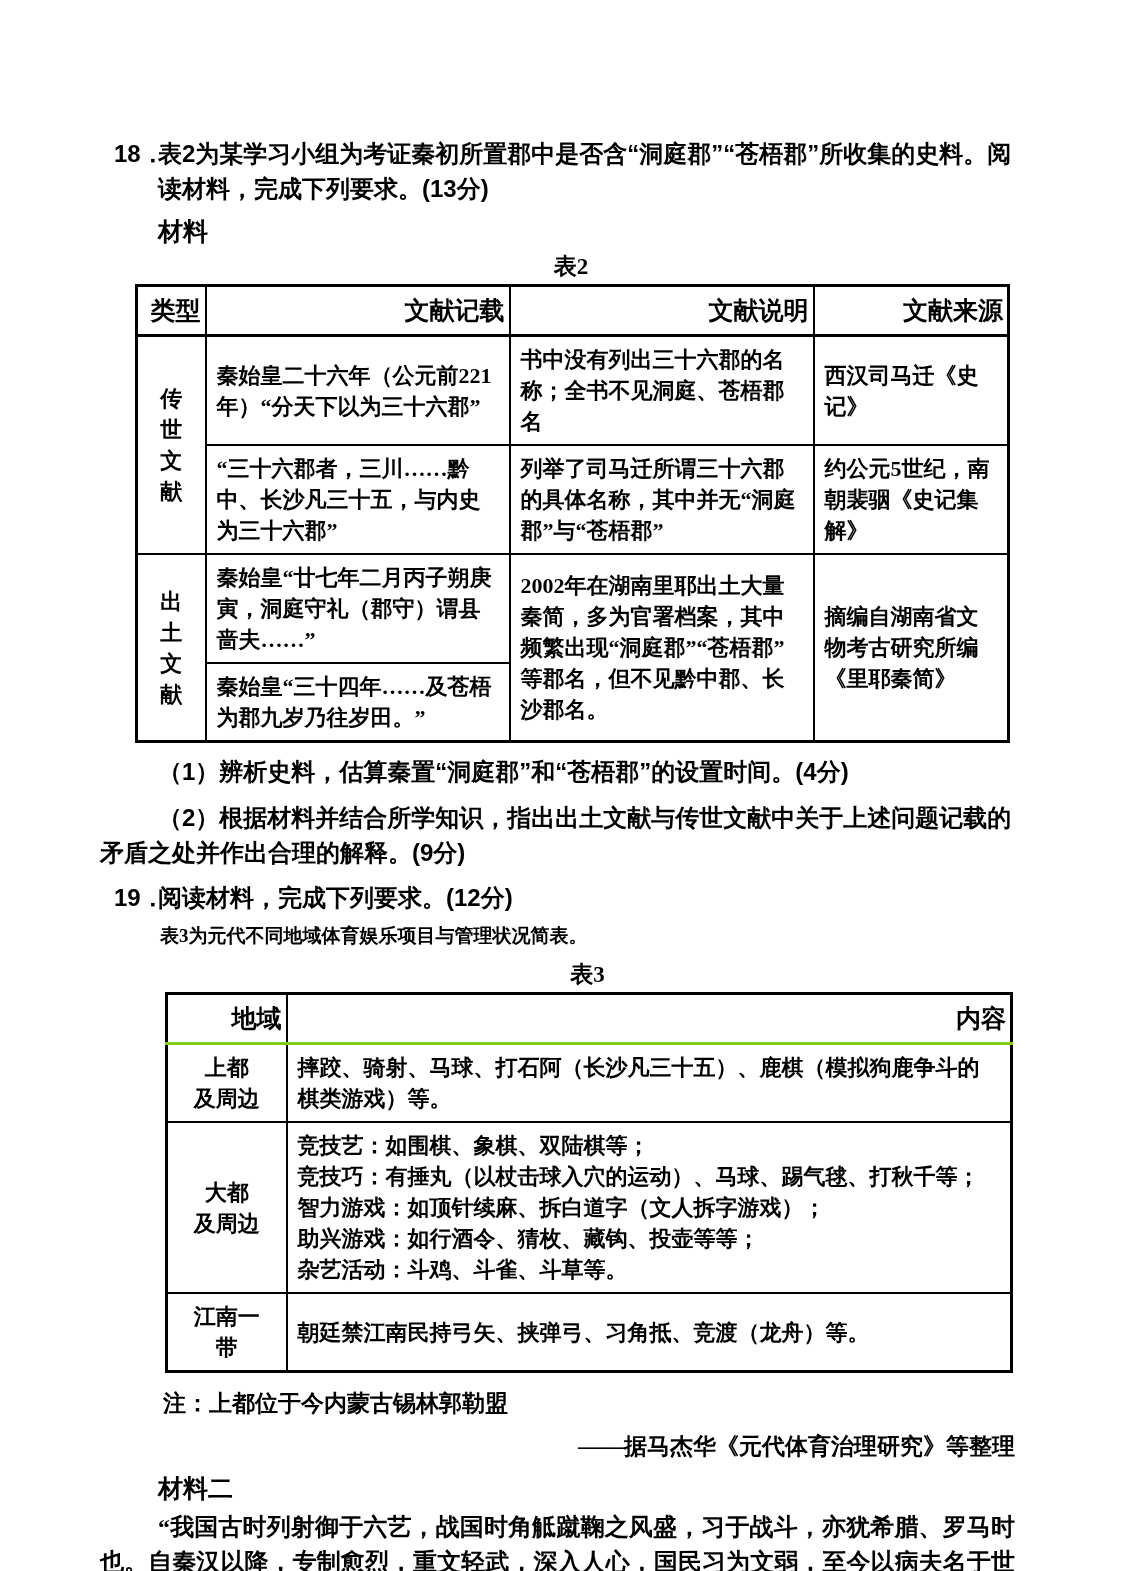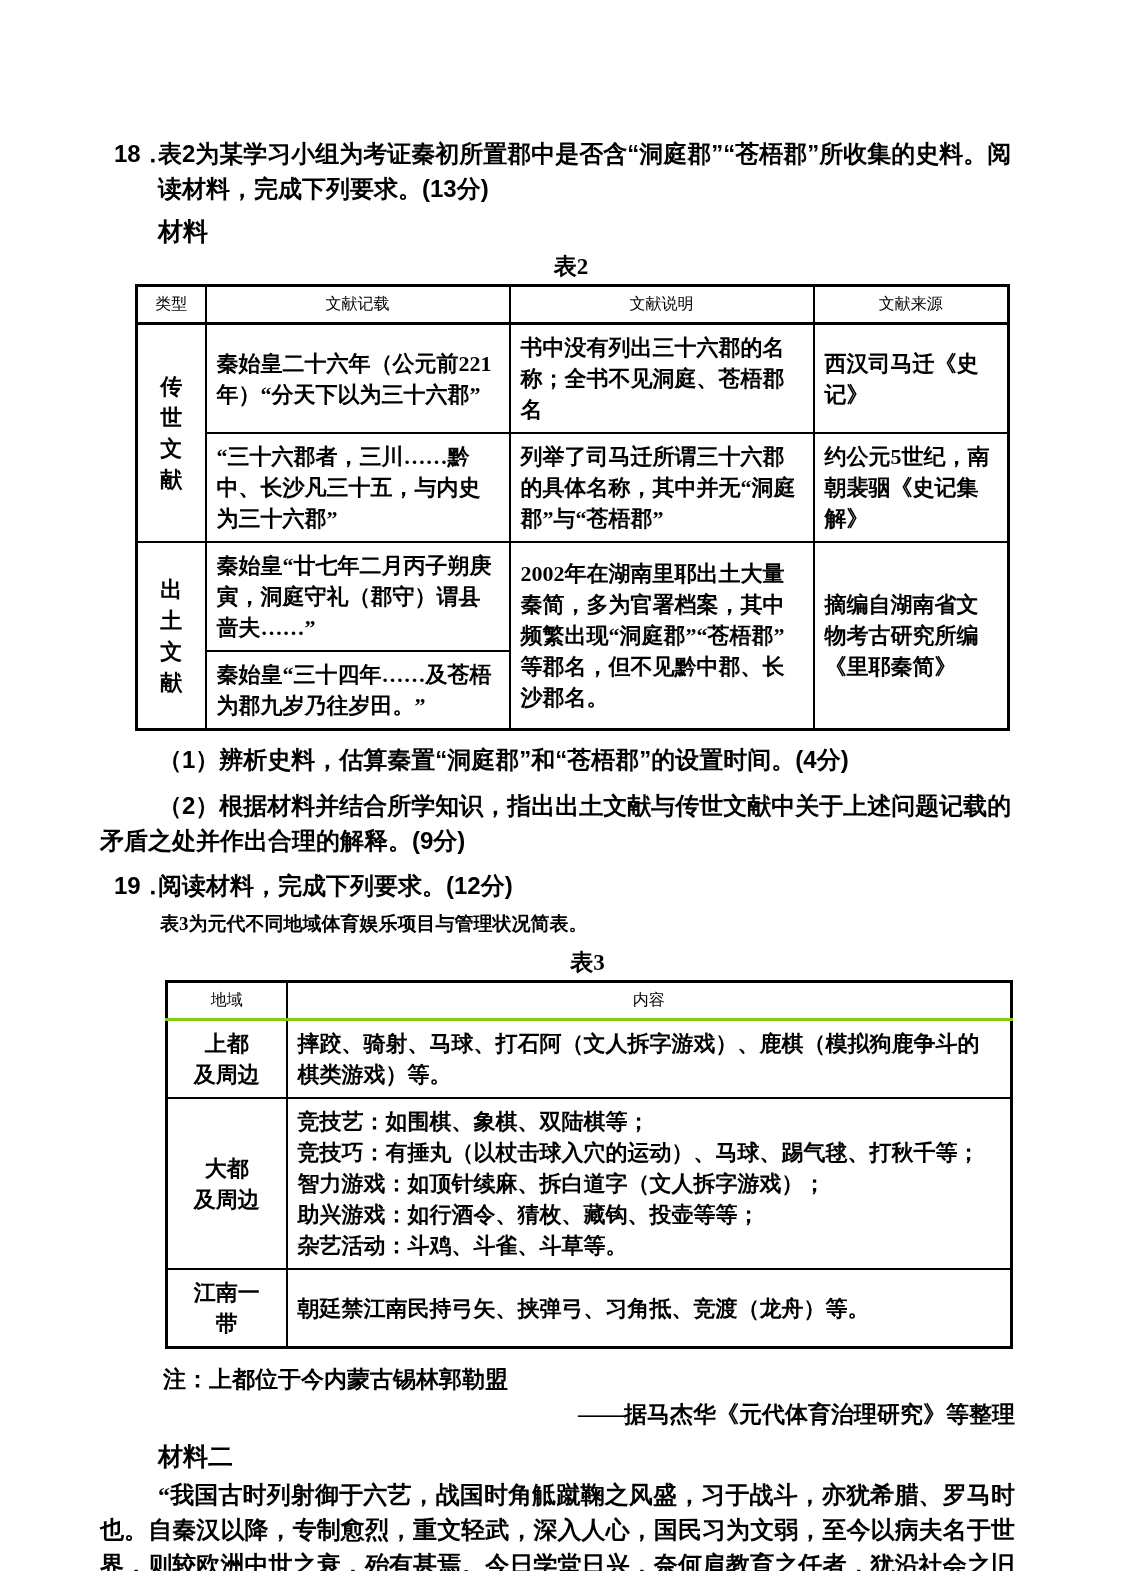--- a/index.html
+++ b/index.html
@@ -23,30 +23,30 @@
 
   .material-label { margin: 9px 0 0 58px; font-size: 25px; line-height: 32px; }
 
   .tcap2 { width: 872px; margin: 5px 0 2px 35px; text-align: center; font-size: 23px; line-height: 30px; }
   .tcap3 { width: 845px; margin: 8px 0 2px 65px; text-align: center; font-size: 23px; line-height: 30px; }
 
   table { border-collapse: collapse; table-layout: fixed; background: #fff; }
   .t2 { margin-left: 35px; width: 872px; border: 3px solid #000; }
   .t3 { margin-left: 65px; width: 845px; border: 3px solid #000; }
   th, td { border: 2px solid #000; }
-  th { font-size: 16px; font-weight: 400; padding: 7px 4px; text-align: center; }
+  th { font-size: 25px; font-weight: 700; padding: 7px 4px; text-align: right; }
   .t2 th { border-bottom: 3px solid #000; }
   .t3 th { border-bottom: 3px solid #84cc16; }
   td { font-size: 22px; line-height: 31px; padding: 7px 10px; vertical-align: middle; }
   td.ctr { text-align: center; padding: 7px 17px; }
   .pre { white-space: pre-line; }
 
   .sub { margin-top: 11px; font-size: 24px; line-height: 35px; text-indent: 58px; }
   .note-line { margin: 15px 0 0 63px; font-size: 23px; line-height: 32px; }
-  .attr { margin-top: 3px; text-align: right; font-size: 23px; line-height: 32px; }
+  .attr { margin-top: 11px; text-align: right; font-size: 23px; line-height: 32px; }
   .intro-line { margin: 5px 0 0 60px; font-size: 19px; line-height: 32px; }
   .quote { margin-top: 6px; font-size: 24px; line-height: 35px; text-indent: 58px; text-align: justify; }
 </style>
 </head>
 <body>
 
 <div class="page">
   <div class="content">
 
     <div class="qhead hei">
@@ -115,21 +115,21 @@
           <col style="width:725px">
       </colgroup>
       <tbody>
           <tr>
         <th>地域</th>
         <th>内容</th>
       </tr>
       <tr>
         <td class="ctr pre">上都
 及周边</td>
-        <td>摔跤、骑射、马球、打石阿（文人拆字游戏）、鹿棋（模拟狗鹿争斗的棋类游戏）等。</td>
+        <td>摔跤、骑射、马球、打石阿（长沙凡三十五）、鹿棋（模拟狗鹿争斗的棋类游戏）等。</td>
       </tr>
       <tr>
         <td class="ctr pre">大都
 及周边</td>
         <td class="pre">竞技艺：如围棋、象棋、双陆棋等；
 竞技巧：有捶丸（以杖击球入穴的运动）、马球、踢气毬、打秋千等；
 智力游戏：如顶针续麻、拆白道字（文人拆字游戏）；
 助兴游戏：如行酒令、猜枚、藏钩、投壶等等；
 杂艺活动：斗鸡、斗雀、斗草等。</td>
       </tr>

